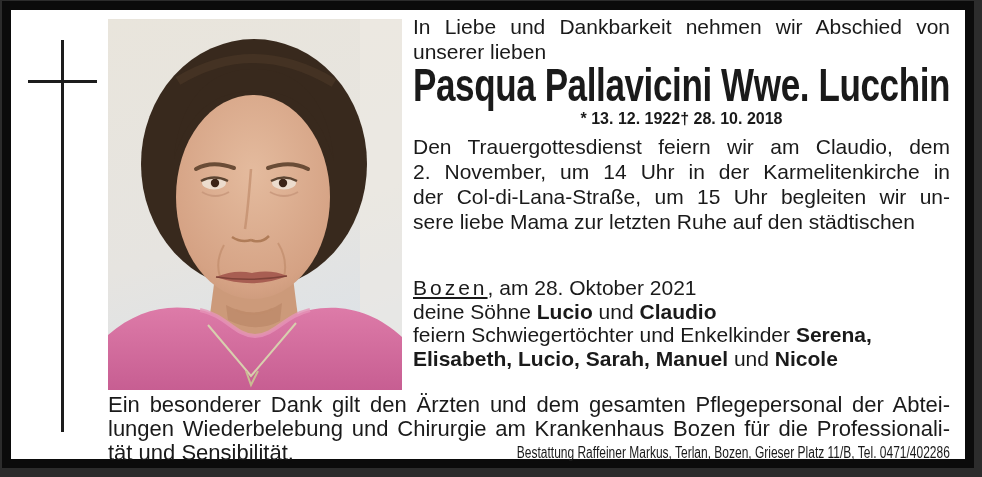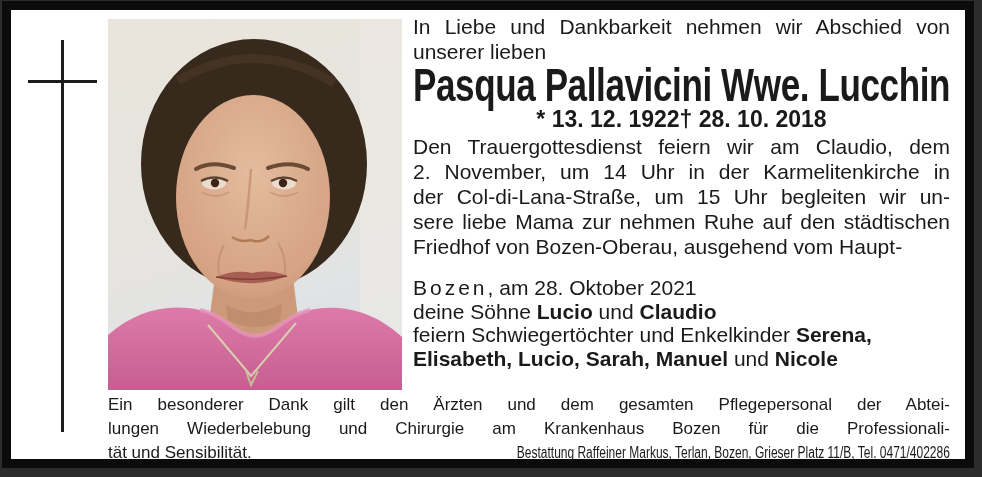--- a/index.html
+++ b/index.html
@@ -20,34 +20,34 @@
   .cross .h{position:absolute;left:28px;top:80px;width:69px;height:3px;background:#1c1c1c;}
   
   .photo{position:absolute;left:108px;top:19px;width:294px;height:371px;display:block;}
   
   .tblock{position:absolute;left:413px;width:537px;font-size:21px;line-height:25px;}
   .intro{top:14px;}
   .service{top:134px;}
   .closing{top:276px;line-height:23.5px;}
   .justify-lines .ln:not(:last-child){text-align:justify;text-align-last:justify;}
   .b{font-weight:bold;}
-  .sp{letter-spacing:3px;}
+  .sp{letter-spacing:3px;text-decoration:underline;}
   .name{
     position:absolute;left:413px;top:62px;
     font-size:46px;line-height:46px;font-weight:bold;letter-spacing:-0.5px;
     white-space:nowrap;transform-origin:0 50%;
   }
   .dates{
     position:absolute;left:413px;top:106px;width:537px;
     display:flex;justify-content:center;
-    font-size:23px;line-height:26px;font-weight:bold;
+    font-size:16px;line-height:26px;font-weight:bold;
   }
   .thanks{
     position:absolute;left:108px;top:393px;width:842px;
-    font-size:17px;line-height:24px;
+    font-size:22px;line-height:24px;
   }
   .funeral-home{
     position:absolute;right:32px;top:444px;
     font-size:16px;line-height:18px;white-space:nowrap;
     transform-origin:100% 50%;
   }
 </style>
 </head>
 <body>
 
@@ -128,22 +128,21 @@
 
   <div class="dates">
     <span>* 13. 12. 1922</span>
     <span>† 28. 10. 2018</span>
   </div>
 
   <div class="tblock service justify-lines">
       <div class="ln">Den Trauergottesdienst feiern wir am Claudio, dem</div>
       <div class="ln">2. November, um 14 Uhr in der Karmelitenkirche in</div>
       <div class="ln">der Col-di-Lana-Straße, um 15 Uhr begleiten wir un-</div>
-      <div class="ln">sere liebe Mama zur nehmen Ruhe auf den städtischen</div>
-      <div class="ln">Friedhof von Bozen-Oberau, ausgehend vom Haupt-</div>
+      <div class="ln">sere liebe Mama zur letzten Ruhe auf den städtischen</div>
     </div>
 
   <div class="tblock closing">
       <div class="ln"><span class="sp">Bozen</span><span>, am 28. Oktober 2021</span></div>
       <div class="ln"><span>deine Söhne </span><span class="b">Lucio</span><span> und </span><span class="b">Claudio</span></div>
       <div class="ln"><span>feiern Schwiegertöchter und Enkelkinder </span><span class="b">Serena,</span></div>
       <div class="ln"><span class="b">Elisabeth, Lucio, Sarah, Manuel</span><span> und </span><span class="b">Nicole</span></div>
     </div>
 
   <div class="thanks justify-lines">

